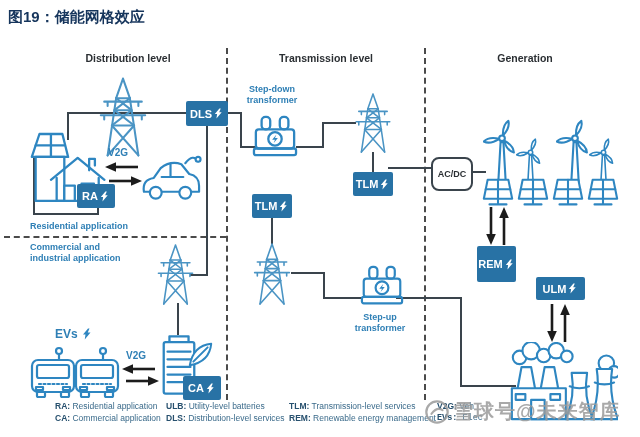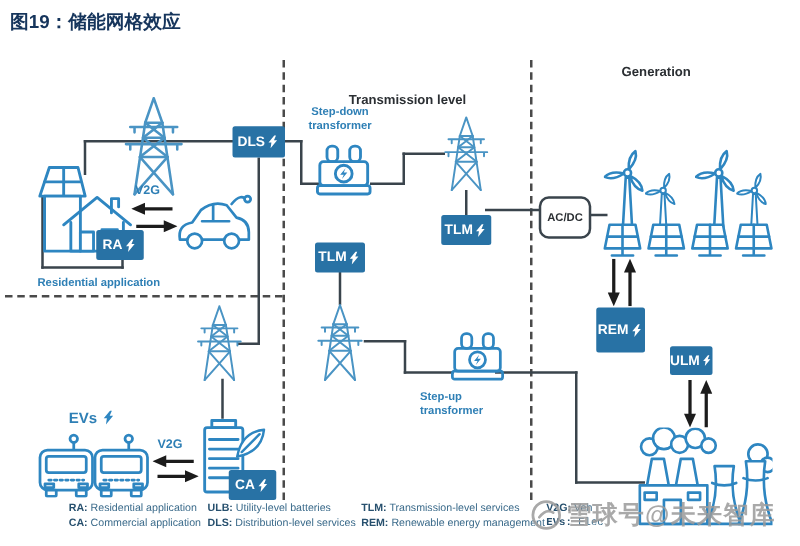--- a/index.html
+++ b/index.html
@@ -158,21 +158,22 @@
       </symbol>
       <symbol id="arrow-up" viewBox="0 0 10 38">
         <line x1="5" y1="38" x2="5" y2="10" stroke="#1c1c1c" stroke-width="2.6"></line>
         <polygon points="5,0 0.2,11 9.8,11" fill="#1c1c1c"></polygon>
       </symbol>
     </defs>
   </svg>
 
   <div class="title">图19：储能网格效应</div>
 
-  <div class="colhead" style="left:256px;margin-top:22px;">Transmission level</div>
+  <div class="colhead" style="left:58px;">Distribution level</div>
+  <div class="colhead" style="left:256px;">Transmission level</div>
   <div class="colhead" style="left:455px;">Generation</div>
 
   <div class="vdash" style="left:226px;"></div>
   <div class="vdash" style="left:424px;"></div>
   <div class="hdash"></div>
 
   <div class="ln" style="left:67px;top:112px;width:121px;height:2px;"></div>
   <div class="ln" style="left:67px;top:112px;width:2px;height:28px;"></div>
   <div class="ln" style="left:33px;top:155px;width:2px;height:60px;"></div>
   <div class="ln" style="left:33px;top:213px;width:66px;height:2px;"></div>
@@ -294,21 +295,21 @@
       <svg>
         <use href="#bolt"></use>
       </svg>
     </div>
   <div class="badge" style="left:477px;top:246px;width:39px;height:36px;">
     <span>REM</span>
       <svg>
         <use href="#bolt"></use>
       </svg>
     </div>
-  <div class="badge" style="left:536px;top:277px;width:34px;height:23px;">
+  <div class="badge" style="left:536px;top:277px;width:49px;height:23px;">
     <span>ULM</span>
       <svg>
         <use href="#bolt"></use>
       </svg>
     </div>
 
   <svg class="abs" style="left:105px;top:162px;width:34px;height:10px;">
       <use href="#arrow-left"></use>
     </svg>
   <svg class="abs" style="left:108px;top:176px;width:34px;height:10px;">
@@ -330,33 +331,37 @@
       <use href="#arrow-down"></use>
     </svg>
   <svg class="abs" style="left:560px;top:304px;width:10px;height:38px;">
       <use href="#arrow-up"></use>
     </svg>
 
   <div class="bluelabel" style="left:240px;top:84px;width:64px;text-align:center;">
     <div>Step-down</div>
     <div>transformer</div>
   </div>
-  <div class="bluelabel" style="left:336px;top:312px;width:64px;text-align:left;">
+  <div class="bluelabel" style="left:348px;top:312px;width:64px;text-align:center;">
     <div>Step-up</div>
     <div>transformer</div>
   </div>
   <div class="bluelabel" style="left:108px;top:147px;font-size:10px;">V2G</div>
   <div class="bluelabel" style="left:126px;top:350px;font-size:10px;">V2G</div>
   <div class="bluelabel" style="left:55px;top:327px;font-size:12px;display:flex;align-items:center;gap:3px;">
     <span>EVs</span>
     <svg style="width:12px;height:14px;fill:#2e86c1;">
         <use href="#bolt"></use>
       </svg>
   </div>
   <div class="bluelabel" style="left:30px;top:221px;font-weight:600;">Residential application</div>
+  <div class="bluelabel" style="left:30px;top:242px;font-weight:600;">
+    <div>Commercial and</div>
+    <div>industrial application</div>
+  </div>
 
   <div class="legendline" style="left:55px;top:401px;"><b>RA:</b> <span>Residential application</span></div>
   <div class="legendline" style="left:55px;top:413px;"><b>CA:</b> <span>Commercial application</span></div>
   <div class="legendline" style="left:166px;top:401px;"><b>ULB:</b> <span>Utility-level batteries</span></div>
   <div class="legendline" style="left:166px;top:413px;"><b>DLS:</b> <span>Distribution-level services</span></div>
   <div class="legendline" style="left:289px;top:401px;"><b>TLM:</b> <span>Transmission-level services</span></div>
   <div class="legendline" style="left:289px;top:413px;"><b>REM:</b> <span>Renewable energy management</span></div>
   <div class="legendline" style="left:437px;top:401px;"><b>V2G:</b> <span>Veh</span></div>
   <div class="legendline" style="left:437px;top:413px;font-family:Liberation Mono, monospace;"><b>EVs:</b> <span>Elec</span></div>
 

